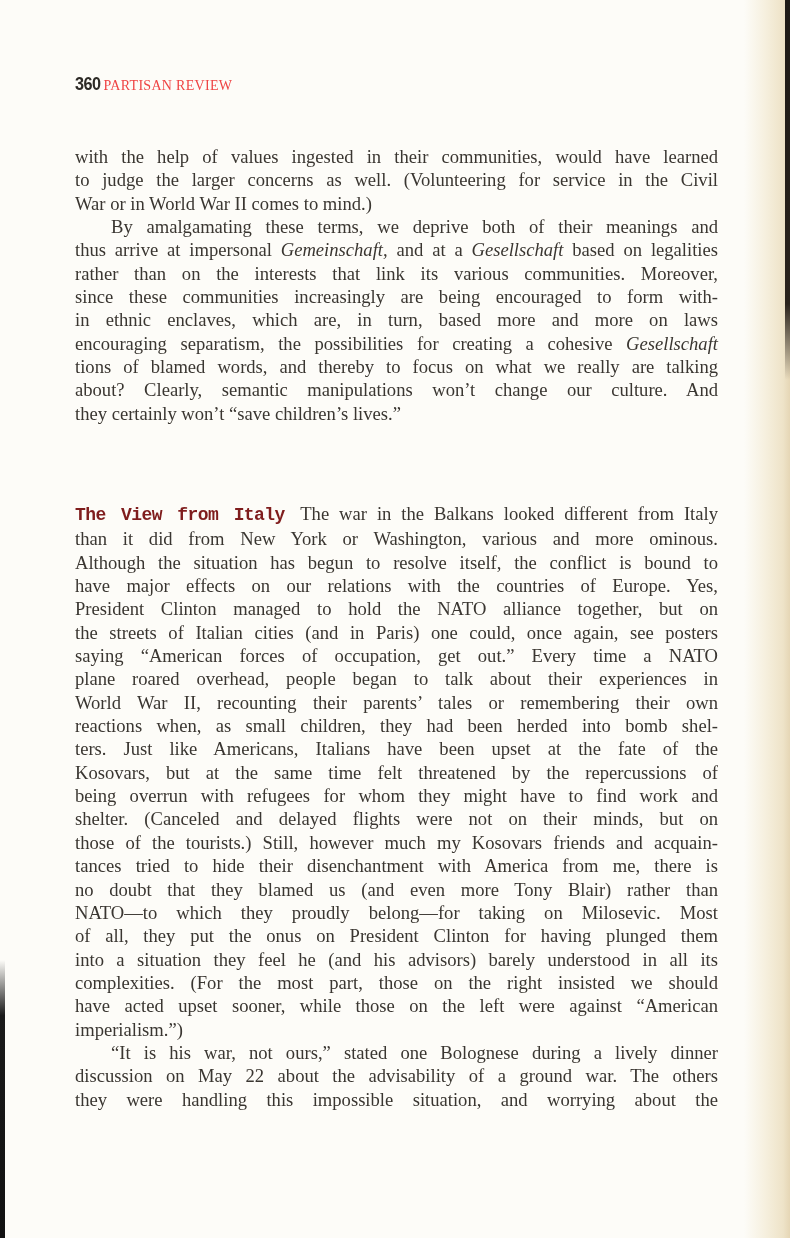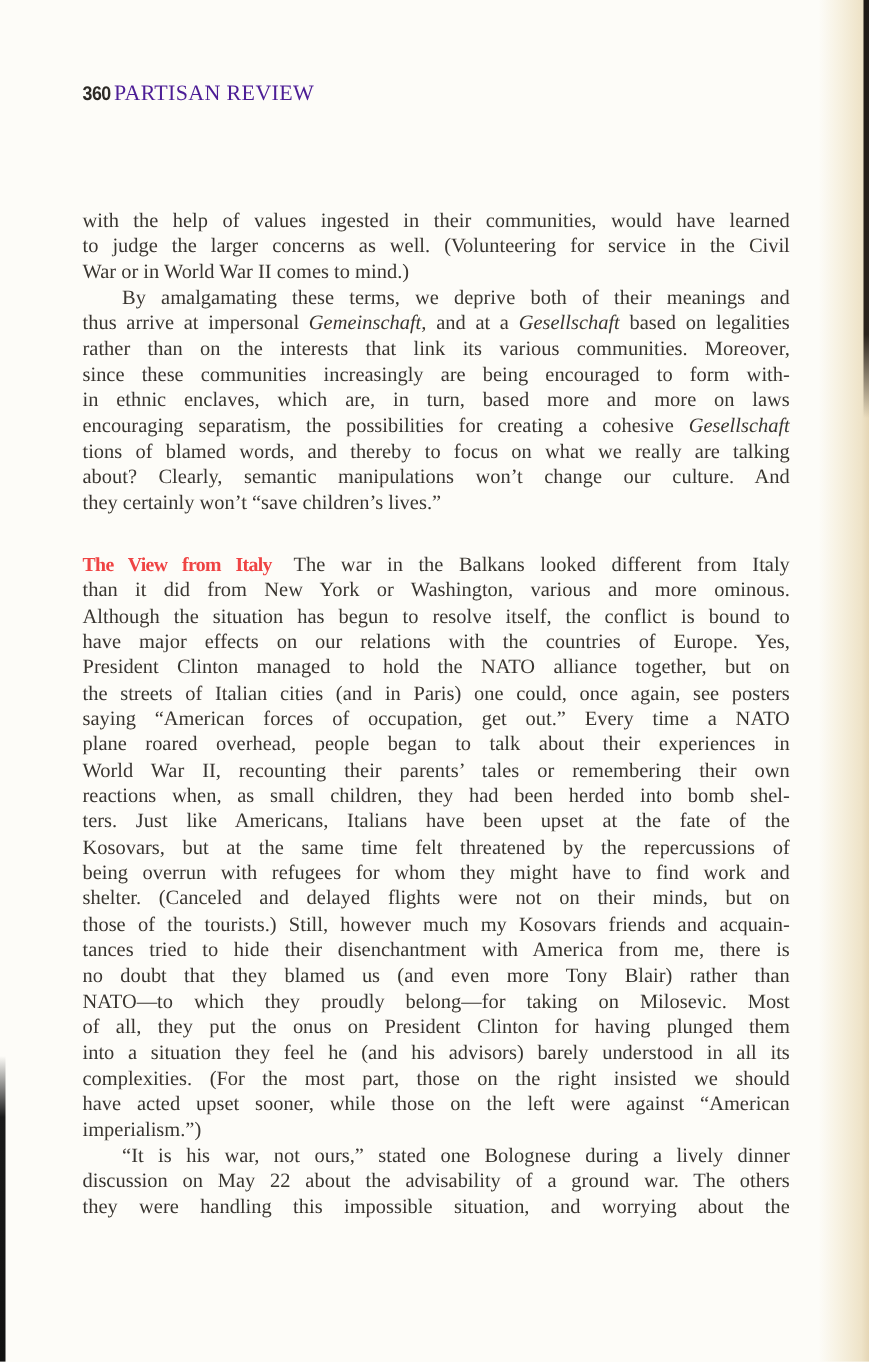--- a/index.html
+++ b/index.html
@@ -24,33 +24,33 @@
     .running-head {
       position: absolute; top: 74px; left: 75px; width: 643px; height: 26px;
       display: flex; align-items: baseline;
     }
     .folio {
       font-family: "Liberation Sans", "DejaVu Sans", sans-serif;
       font-weight: bold; font-size: 18px; letter-spacing: -0.5px;
       color: #2d2a26; transform: scaleX(0.9); transform-origin: left;
     }
     .journal-title {
-      font-size: 20px; letter-spacing: 0.3px; color: #4c1d95;
+      font-size: 14px; letter-spacing: 0.3px; color: #ef4444;
     }
     .body-text {
       position: absolute; left: 75px; width: 643px;
       font-size: 18.6px; line-height: 23.35px; text-align: justify;
     }
     .body-text p { margin: 0; }
-    .block-1 { top: 145px; margin-top: 44px; }
+    .block-1 { top: 145px; }
     .block-2 { top: 502px; }
     .section-head {
-      font-family: Liberation Serif, serif;
+      font-family: Liberation Mono, monospace;
       font-weight: bold; font-size: 18px; letter-spacing: -0.6px;
-      color: #ef4444; margin-right: 6px;
+      color: #7f1d1d; margin-right: 6px;
     }
     .line { display: block; text-align: justify; text-align-last: justify; white-space: nowrap; }
     .line.last { text-align-last: left; }
     em { font-style: italic; }
   </style>
 </head>
 <body>
 
 <div class="page-edge-right"></div>
 <div class="spine-line-right"></div>

